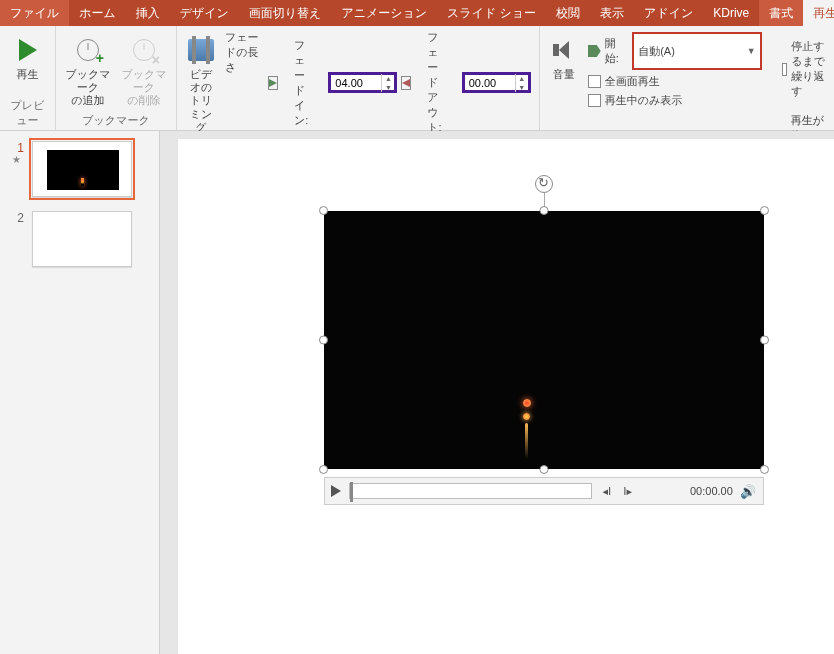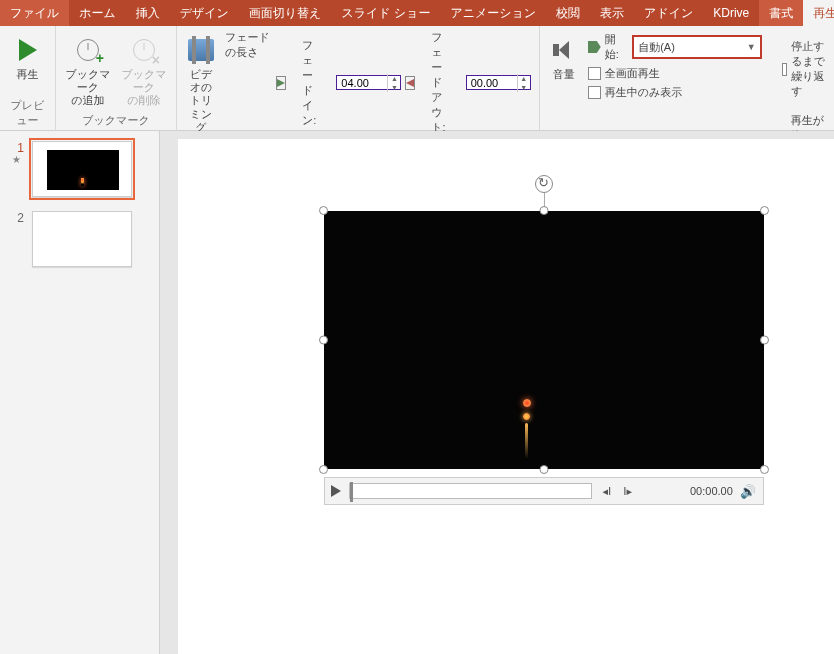--- a/index.html
+++ b/index.html
@@ -35,29 +35,29 @@
 .volumeicon { width: 26px; height: 22px; position: relative; }
 .volumeicon::before { content: ""; position: absolute; left: 2px; top: 5px; width: 6px; height: 12px; background: #666; }
 .volumeicon::after { content: ""; position: absolute; left: 8px; top: 2px; width: 0; height: 0; border-right: 10px solid #666; border-top: 9px solid transparent; border-bottom: 9px solid transparent; }
 
 .fade-rows { display: flex; flex-direction: row; gap: 4px; font-size: 11px; color: #444; }
 .fade-title { font-size: 11px; color: #444; margin-bottom: 2px; }
 .fade-row { display: flex; align-items: center; gap: 16px; }
 .fade-mark { width: 14px; height: 14px; border: 1px solid #888; display: inline-flex; align-items: center; justify-content: center; }
 .fade-mark.in::before { content: ""; width: 0; height: 0; border-left: 8px solid #5a8a5a; border-top: 4px solid transparent; border-bottom: 4px solid transparent; }
 .fade-mark.out::before { content: ""; width: 0; height: 0; border-right: 8px solid #b05a5a; border-top: 4px solid transparent; border-bottom: 4px solid transparent; }
-.spin { display: flex; align-items: center; border: 1px solid #4c1d95; background: #fff; height: 15px; }
+.spin { display: flex; align-items: center; border: 3px solid #4c1d95; background: #fff; height: 21px; }
 .spin input { border: none; width: 50px; font-size: 11px; padding: 0 4px; outline: none; }
 .spin .arrows { display: flex; flex-direction: column; border-left: 1px solid #ccc; }
 .spin .arrows span { width: 12px; height: 9px; font-size: 7px; line-height: 9px; text-align: center; color: #666; cursor: pointer; }
 
 .opts-col { display: flex; flex-direction: column; gap: 4px; font-size: 11px; color: #444; padding-top: 2px; }
 .opt-row { display: flex; align-items: center; gap: 4px; }
 .start-mark { width: 14px; height: 12px; background: #5a8a5a; clip-path: polygon(0 0, 70% 0, 100% 50%, 70% 100%, 0 100%); }
-.start-select { border: 2px solid #c0392b; background: #fff; height: 24px; width: 138px; display: flex; align-items: center; justify-content: space-between; padding: 3px 4px; cursor: pointer; }
+.start-select { border: 2px solid #c0392b; background: #fff; height: 38px; width: 138px; display: flex; align-items: center; justify-content: space-between; padding: 3px 4px; cursor: pointer; }
 .start-select .chev { font-size: 9px; color: #666; }
 .chk { width: 13px; height: 13px; border: 1px solid #888; background: #fff; display: inline-block; }
 
 
 .main { display: flex; height: calc(654px - 26px - 105px); }
 .thumbs { width: 160px; background: #f3f3f3; border-right: 1px solid #d0d0d0; padding: 10px 12px; }
 .thumb-item { display: flex; gap: 8px; margin-bottom: 14px; }
 .thumb-num { width: 12px; font-size: 12px; color: #b7472a; text-align: right; }
 .thumb-star { font-size: 10px; color: #888; line-height: 1; }
 .thumb { width: 100px; height: 56px; background: #fff; border: 1px solid #ccc; box-shadow: 0 1px 1px rgba(0,0,0,.1); position: relative; }
@@ -95,22 +95,22 @@
 </style>
 </head>
 <body>
 
 <div class="tabbar">
   <div class="tab light">ファイル</div>
   <div class="tab">ホーム</div>
   <div class="tab">挿入</div>
   <div class="tab">デザイン</div>
   <div class="tab">画面切り替え</div>
+  <div class="tab">アニメーション</div>
   <div class="tab">スライド ショー</div>
-  <div class="tab">アニメーション</div>
   <div class="tab">校閲</div>
   <div class="tab">表示</div>
   <div class="tab">アドイン</div>
   <div class="tab">KDrive</div>
   <div class="tab light">書式</div>
   <div class="tab light active">再生</div>
 
 </div>
 
 <div class="ribbon">

